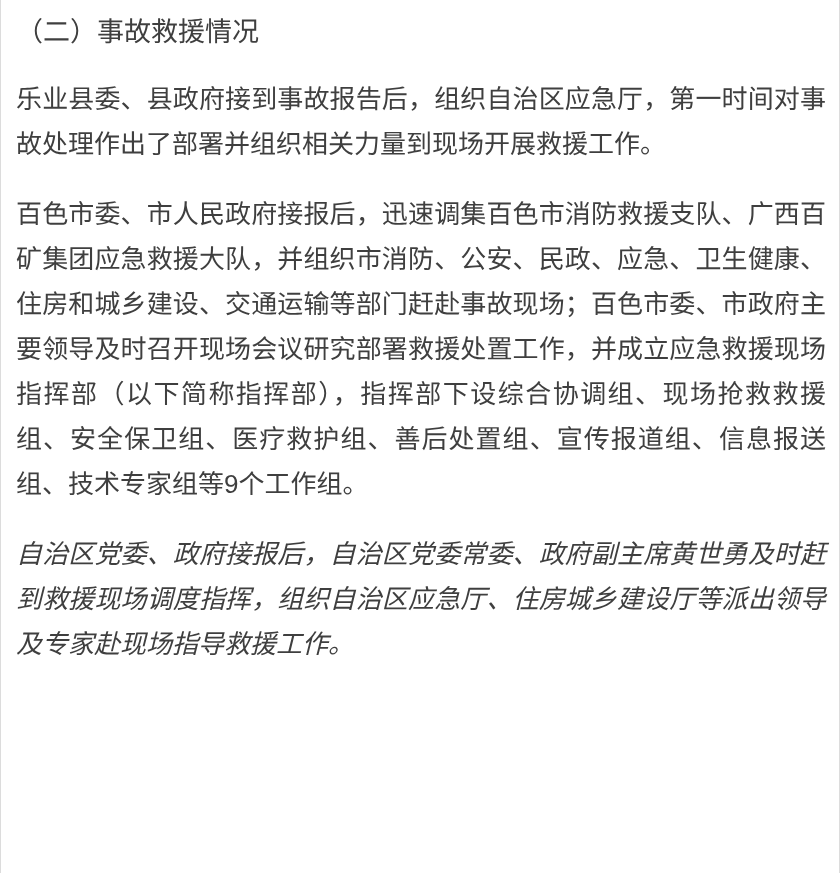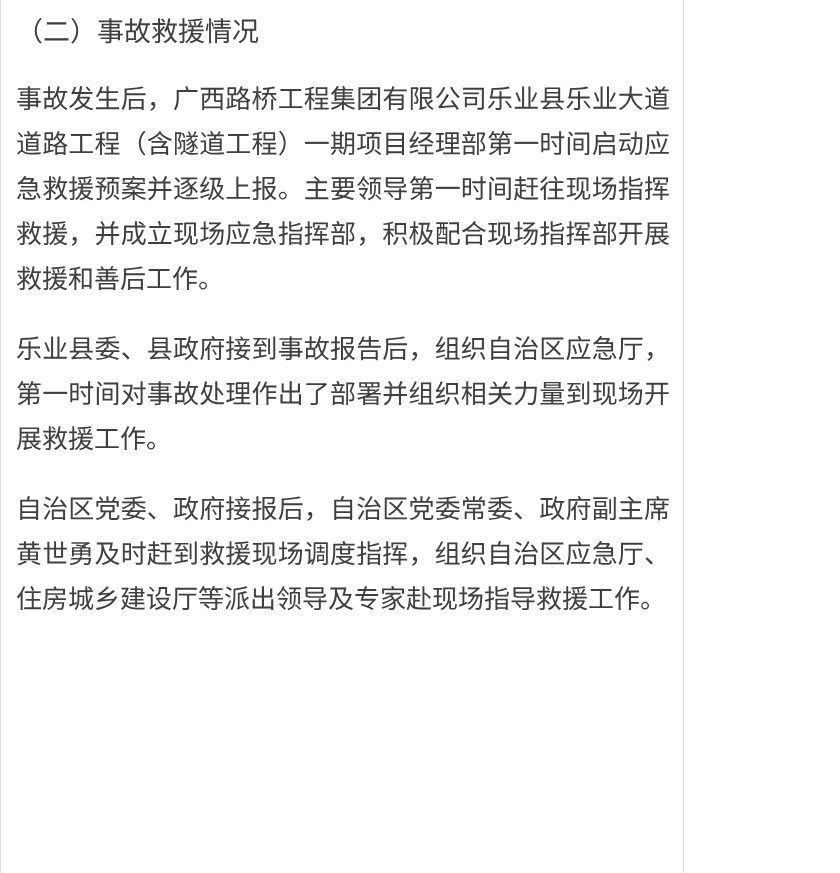--- a/index.html
+++ b/index.html
@@ -6,21 +6,21 @@
     margin: 0;
     padding: 0;
     background: #ffffff;
   }
   body {
     width: 840px;
     font-family: "Liberation Sans", sans-serif;
   }
   .page {
     box-sizing: border-box;
-    width: 684px;
+    width: 840px;
     min-height: 873px;
     background: #ffffff;
     border-left: 1px solid #dcdcdc;
     border-right: 1px solid #dcdcdc;
     padding: 14px 13px 0 15px;
     color: #3f3f3f;
     overflow: hidden;
   }
   .section-heading {
     margin: 0 0 27px 0;
@@ -35,27 +35,28 @@
     font-size: 26px;
     line-height: 45px;
     text-align: justify;
     text-justify: inter-ideograph;
     word-break: normal;
     color: #3f3f3f;
     letter-spacing: 0;
   }
   .para:last-child {
     margin-bottom: 4px;
+    font-style: italic;
   }
 </style>
 </head>
 <body>
 
 <div class="page">
   <h3 class="section-heading">（二）事故救援情况</h3>
 
-  <p class="para">事故发生后，广西路桥工程集团有限公司乐业县乐业大道道路工程（含隧道工程）一期项目经理部第一时间启动应急救援预案并逐级上报。主要领导第一时间赶往现场指挥救援，并成立现场应急指挥部，积极配合现场指挥部开展救援和善后工作。</p>
 
   <p class="para">乐业县委、县政府接到事故报告后，组织自治区应急厅，第一时间对事故处理作出了部署并组织相关力量到现场开展救援工作。</p>
 
+  <p class="para">百色市委、市人民政府接报后，迅速调集百色市消防救援支队、广西百矿集团应急救援大队，并组织市消防、公安、民政、应急、卫生健康、住房和城乡建设、交通运输等部门赶赴事故现场；百色市委、市政府主要领导及时召开现场会议研究部署救援处置工作，并成立应急救援现场指挥部（以下简称指挥部），指挥部下设综合协调组、现场抢救救援组、安全保卫组、医疗救护组、善后处置组、宣传报道组、信息报送组、技术专家组等9个工作组。</p>
 
   <p class="para">自治区党委、政府接报后，自治区党委常委、政府副主席黄世勇及时赶到救援现场调度指挥，组织自治区应急厅、住房城乡建设厅等派出领导及专家赴现场指导救援工作。</p>
 </div>
 
 </body></html>

